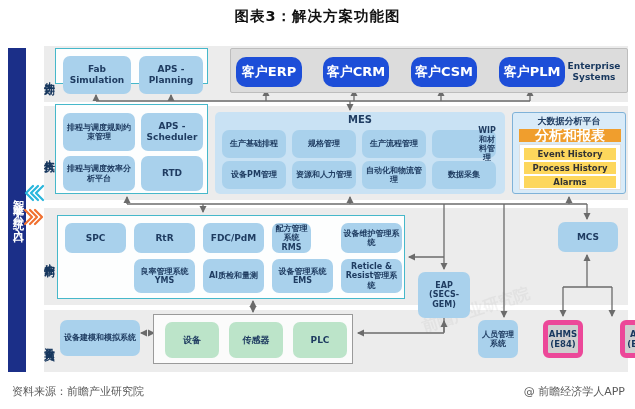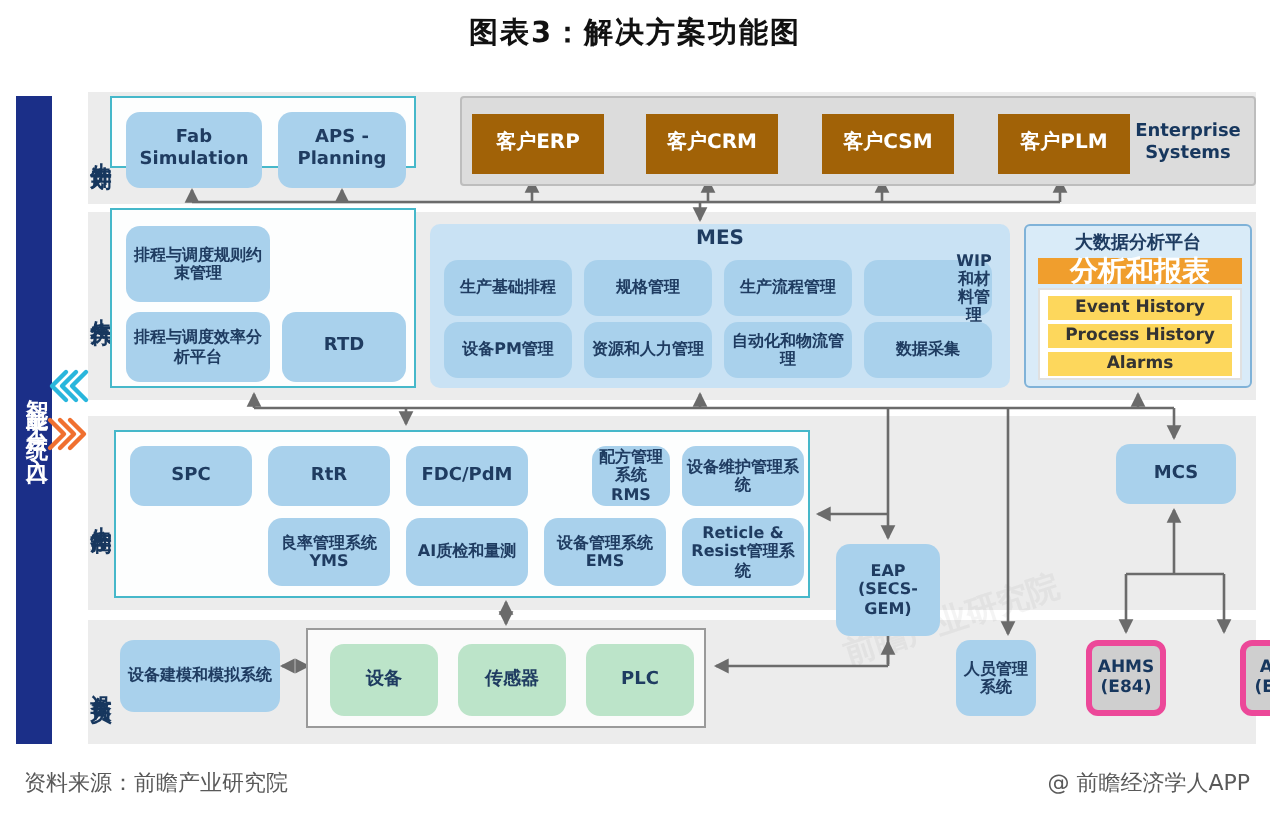--- a/index.html
+++ b/index.html
@@ -22,23 +22,23 @@
   .mes-c  { background:#c9e2f4; border-radius:5px; }
   .bd-c   { background:#d9ebf8; border:1px solid #7fb2d8; border-radius:3px; }
   .ent-c  { background:#dcdcdc; border:1px solid #bdbdbd; border-radius:2px; }
   .dev-c  { background:#fbfbfb; border:1px solid #9a9a9a; }
   .box { position:absolute; display:flex; align-items:center; justify-content:center;
     text-align:center; box-sizing:border-box; border-radius:7px; font-weight:bold;
     color:#1f3c61; line-height:1.2; padding:1px; }
   .blue   { background:#a9d1ec; }
   .lg     { font-size:9px; }
   .sm     { font-size:8px; line-height:1.15; }
-  .graybox  { background:#a16207; color:#ffffff; font-size:10px; border-radius:0; }
+  .graybox  { background:#1d4ed8; color:#ffffff; font-size:13px; border-radius:10px; }
   .greenbox { background:#bce4c9; font-size:9px; }
-  .silver   { background:#cfcfcf; color:#17375e; font-size:8.5px; border-radius:6px; border:3px solid #ec4899; }
+  .silver   { background:#cfcfcf; color:#17375e; font-size:8.5px; border-radius:6px; border:5px solid #ec4899; }
   .mes-title { position:absolute; top:2px; left:0; width:100%; text-align:center;
     font-size:10px; font-weight:bold; color:#1f3c61; }
   .bd-title { position:absolute; top:2px; left:0; width:100%; text-align:center;
     font-size:9px; font-weight:bold; color:#1f3c61; }
   .orangebar { position:absolute; left:6px; top:16px; width:102px; height:13px;
     background:#f09e2d; color:#fff; font-size:14px; font-weight:bold;
     display:flex; align-items:center; justify-content:center; }
   .bd-inner { position:absolute; left:6px; top:31px; width:102px; height:46px;
     background:#ffffff; border:1px solid #e0e0e0; box-sizing:border-box; }
   .ybar { position:absolute; left:4px; width:92px; height:12px; background:#fdd75c;
@@ -137,20 +137,21 @@
   <div class="container ent-c" style="left:230px;top:48px;width:398px;height:45px;">
     <div class="box graybox" style="left:5px;top:8px;width:66px;height:30px;">客户ERP</div>
     <div class="box graybox" style="left:92px;top:8px;width:66px;height:30px;">客户CRM</div>
     <div class="box graybox" style="left:180px;top:8px;width:66px;height:30px;">客户CSM</div>
     <div class="box graybox" style="left:268px;top:8px;width:66px;height:30px;">客户PLM</div>
     <div class="ent-label">Enterprise Systems</div>
   </div>
 
   <div class="container teal-c" style="left:55px;top:104px;width:153px;height:90px;">
     <div class="box blue sm" style="left:7px;top:8px;width:72px;height:38px;">排程与调度规则约束管理</div>
+    <div class="box blue lg" style="left:85px;top:8px;width:62px;height:38px;">APS - Scheduler</div>
     <div class="box blue sm" style="left:7px;top:51px;width:72px;height:35px;">排程与调度效率分析平台</div>
     <div class="box blue lg" style="left:85px;top:51px;width:62px;height:35px;">RTD</div>
   </div>
 
   <div class="container mes-c" style="left:215px;top:112px;width:290px;height:82px;">
     <div class="mes-title">MES</div>
     <div class="box blue sm" style="left:7px;top:18px;width:64px;height:28px;">生产基础排程</div>
     <div class="box blue sm" style="left:77px;top:18px;width:64px;height:28px;">规格管理</div>
     <div class="box blue sm" style="left:147px;top:18px;width:64px;height:28px;">生产流程管理</div>
     <div class="box blue sm" style="left:217px;top:18px;width:64px;height:28px;padding-left:47px;">WIP和材料管理</div>
@@ -167,21 +168,21 @@
       <div class="ybar" style="top:3px;">Event History</div>
       <div class="ybar" style="top:17px;">Process History</div>
       <div class="ybar" style="top:31px;">Alarms</div>
     </div>
   </div>
 
   <div class="container teal-c" style="left:57px;top:215px;width:348px;height:84px;">
     <div class="box blue lg" style="left:7px;top:7px;width:61px;height:30px;">SPC</div>
     <div class="box blue lg" style="left:76px;top:7px;width:61px;height:30px;">RtR</div>
     <div class="box blue lg" style="left:145px;top:7px;width:61px;height:30px;">FDC/PdM</div>
-    <div class="box blue sm" style="left:214px;top:7px;width:39px;height:30px;margin-left:24px;">配方管理系统 RMS</div>
+    <div class="box blue sm" style="left:214px;top:7px;width:39px;height:30px;">配方管理系统 RMS</div>
     <div class="box blue sm" style="left:283px;top:7px;width:61px;height:30px;">设备维护管理系统</div>
     <div class="box blue sm" style="left:76px;top:43px;width:61px;height:34px;">良率管理系统 YMS</div>
     <div class="box blue sm" style="left:145px;top:43px;width:61px;height:34px;">AI质检和量测</div>
     <div class="box blue sm" style="left:214px;top:43px;width:61px;height:34px;">设备管理系统EMS</div>
     <div class="box blue sm" style="left:283px;top:43px;width:61px;height:34px;">Reticle &amp; Resist管理系统</div>
   </div>
 
   <div class="box blue lg" style="left:558px;top:222px;width:60px;height:30px;">MCS</div>
   <div class="box blue sm" style="left:418px;top:272px;width:52px;height:46px;">EAP (SECS-GEM)</div>
 

